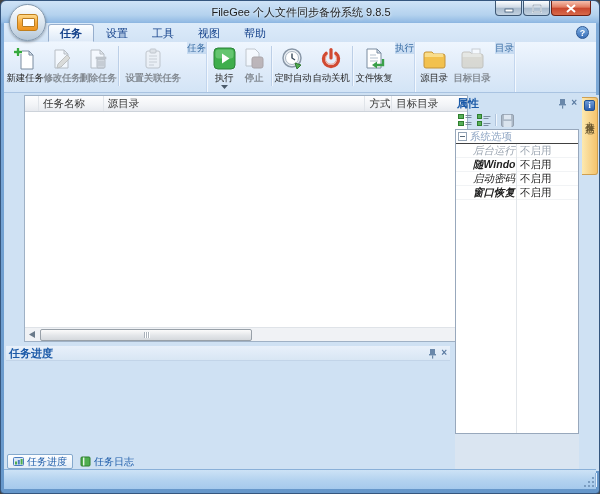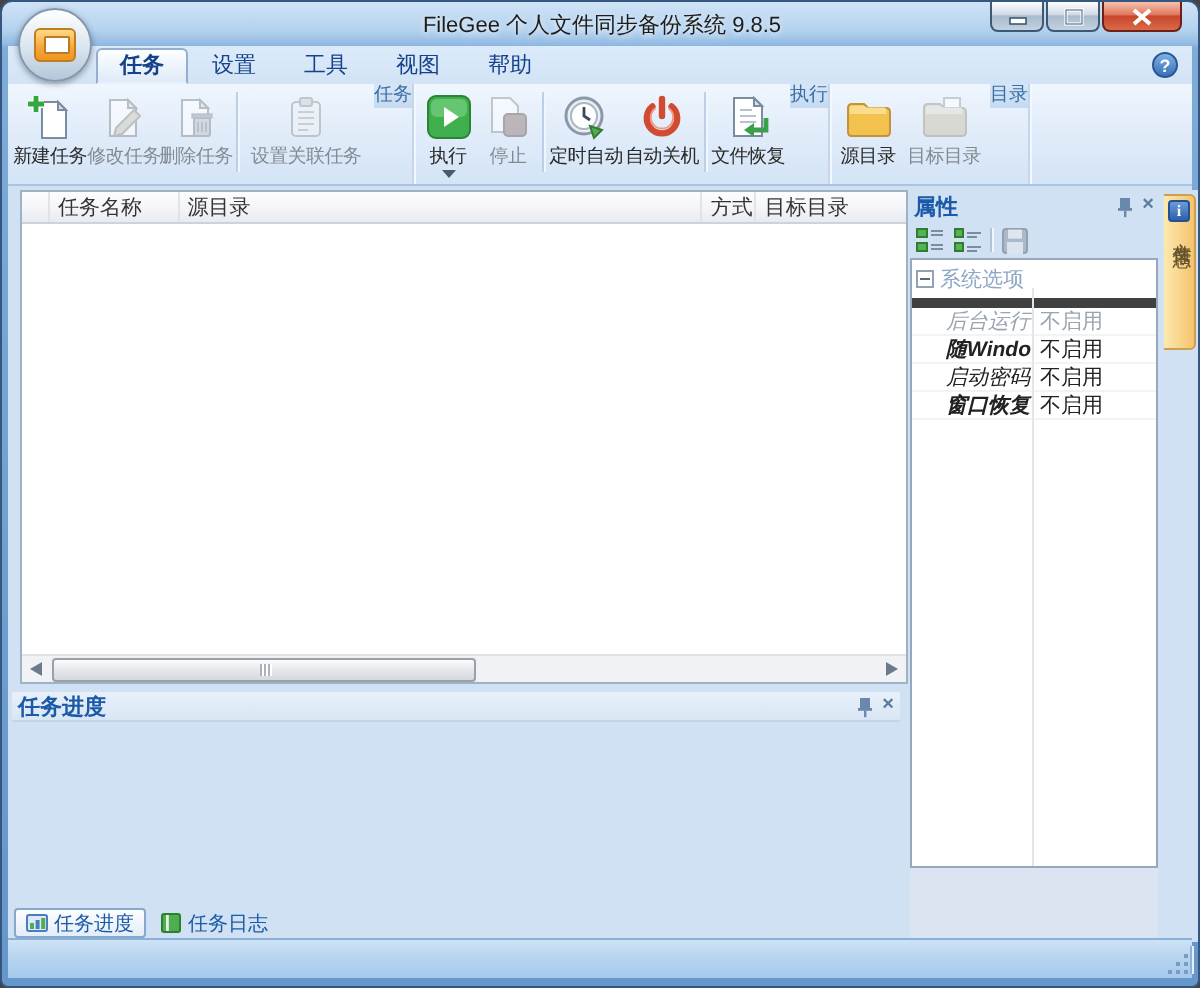--- a/index.html
+++ b/index.html
@@ -40,27 +40,27 @@
   
   .ribbon{position:absolute;left:3px;right:3px;top:41px;height:51px;
     background:linear-gradient(#eff6fe,#dfebf9 55%,#d3e4f6);border-bottom:1px solid #a9c3e1;display:flex;}
   .rgroup{display:flex;flex-direction:row;border-right:1px solid #c3d6ee;box-shadow:1px 0 0 #f3f8fe;}
   .rbtns{display:flex;flex:1;align-items:flex-start;padding:1px 2px 0 2px;}
   .rglabel{height:12px;line-height:12px;text-align:center;font-size:9.5px;color:#3a6ea5;
     background:linear-gradient(#d7e6f7,#c5daf1);}
   .rbtn{height:46px;display:flex;flex-direction:column;align-items:center;padding-top:3px;border-radius:3px;position:relative;}
   .rbtn .ric{height:25px;display:flex;align-items:center;justify-content:center;}
   .rbtn .rlb{margin-top:1px;font-size:9.5px;color:#2b2b2b;white-space:nowrap;letter-spacing:-.3px;}
-  .rbtn.dis{filter:grayscale(80%) opacity(.5);}
+  .rbtn.dis{filter:grayscale(80%) opacity(.5);font-weight:bold;}
   .rsep{width:1px;background:#bccfe7;box-shadow:1px 0 0 #f0f6fd;margin:3px 2px;height:40px;}
   .caret{margin-top:0px;}
   
   .client{position:absolute;left:3px;right:3px;top:92px;bottom:24px;background:#cfe1f3;}
   
-  .tasklist{position:absolute;left:6px;top:2px;width:444px;height:247px;background:#fff;
+  .tasklist{position:absolute;left:20px;top:2px;width:444px;height:247px;background:#fff;
     border:1px solid #9fb1c5;display:flex;flex-direction:column;}
   .lheader{height:16px;display:flex;background:linear-gradient(#fdfdfe,#f2f4f7 60%,#e7eaef);
     border-bottom:1px solid #cdd3da;flex:none;}
   .lcol{padding:1px 4px;font-size:10.5px;color:#333;border-right:1px solid #e0e4e9;white-space:nowrap;overflow:hidden;}
   .lbody{flex:1;background:#fff;}
   
   .hscroll{height:14px;flex:none;background:#f0f2f5;border-top:1px solid #dfe3e8;display:flex;align-items:center;}
   .sarrow{width:14px;height:14px;display:flex;align-items:center;justify-content:center;flex:none;}
   .strack{flex:1;height:14px;position:relative;}
   .sthumb{position:absolute;left:1px;top:1px;width:212px;height:12px;border:1px solid #98a0a8;border-radius:2px;
@@ -82,22 +82,22 @@
   
   .props{position:absolute;left:450px;top:2px;width:126px;height:376px;}
   .prhead{height:16px;display:flex;align-items:center;padding:0 3px;}
   .prhead .ptitle{font-weight:bold;color:#1b5aa8;font-size:11px;flex:1;}
   .prtools{height:18px;display:flex;align-items:center;gap:3px;padding:0 3px;}
   .ptool{width:16px;height:15px;border-radius:2px;display:flex;align-items:center;justify-content:center;}
   .ptool.dis{filter:grayscale(80%) opacity(.5);}
   .ptsep{width:1px;height:12px;background:#b0c4dc;box-shadow:1px 0 0 #f0f6fd;}
   .prgrid{position:relative;margin:0 1px;height:305px;background:#fff;border:1px solid #98a8bc;overflow:hidden;}
   .vdiv{position:absolute;left:60px;top:14px;bottom:0;width:1px;background:#e2e6ea;}
-  .tgroup{height:24px;display:flex;align-items:center;gap:3px;padding-left:2px;color:#8fa6c4;font-size:10.5px;
-    border-bottom:5px solid #404040;}
+  .tgroup{height:14px;display:flex;align-items:center;gap:3px;padding-left:2px;color:#8fa6c4;font-size:10.5px;
+    border-bottom:1px solid #404040;}
   .expander{width:9px;height:9px;border:1px solid #93a3b5;background:#fff;position:relative;flex:none;}
   .expander::after{content:"";position:absolute;left:1px;right:1px;top:3px;height:1px;background:#5a6a7a;}
   .prow{height:14px;display:flex;border-bottom:1px solid #f1f3f5;font-size:10.5px;}
   .pname{width:60px;padding-left:17px;color:#222;white-space:nowrap;overflow:hidden;font-style:italic;}
   .pval{flex:1;padding-left:4px;color:#222;white-space:nowrap;}
   .prow.muted .pname,.prow.muted .pval{color:#9aa4b0;}
   .prfoot{height:35px;margin:0 1px;background:#dae5f1;}
   
   .sidestrip{position:absolute;left:578px;top:2px;width:17px;height:376px;background:#cfe1f3;}
   .sidetab{position:absolute;left:0;top:2px;width:16px;height:78px;border:1px solid #cf9f50;border-left:none;

